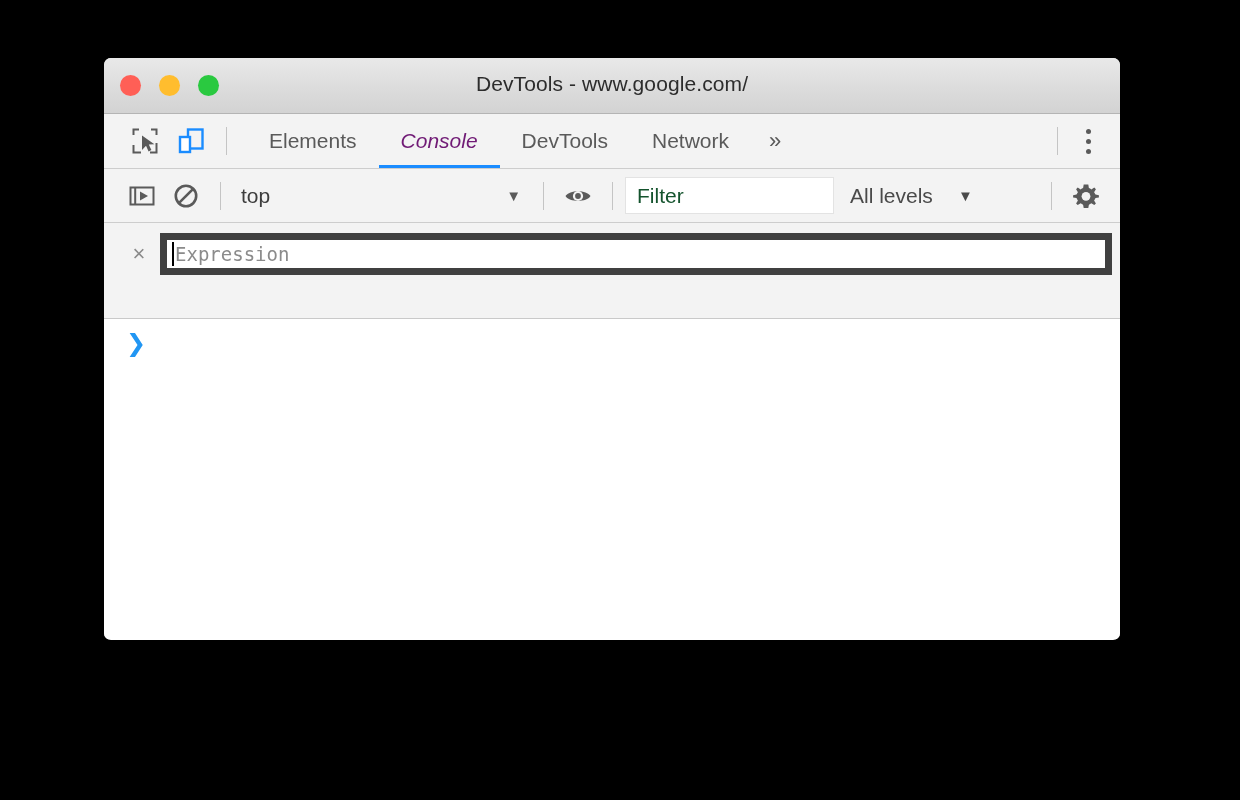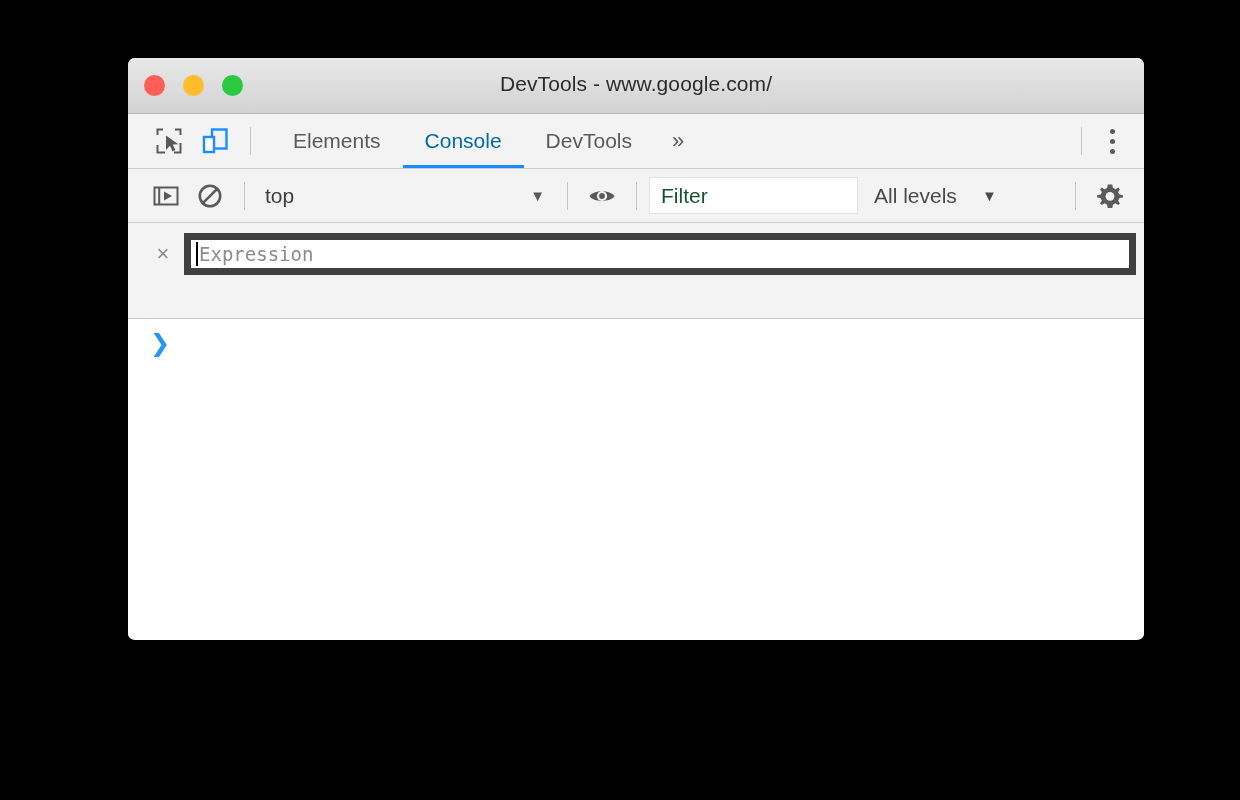--- a/index.html
+++ b/index.html
@@ -8,21 +8,21 @@
     background: #000000;
     width: 1240px;
     height: 800px;
     overflow: hidden;
     font-family: "Liberation Sans", sans-serif;
   }
 
   
   .window {
     position: absolute;
-    left: 128px;
+    left: 104px;
     top: 58px;
     width: 1016px;
     height: 582px;
     background: #ffffff;
     border-radius: 7px;
     overflow: hidden;
     box-shadow: 0 0 0 0.5px rgba(0,0,0,0.35);
   }
 
   
@@ -95,21 +95,22 @@
   .tab {
     position: relative;
     display: flex;
     align-items: center;
     padding: 0 22px;
     font-size: 21px;
     color: #5a5a5a;
     white-space: nowrap;
   }
   .tab.active {
-    color: #0369a1;
+    color: #701a75;
+    font-style: italic;
   }
   .tab.active::after {
     content: "";
     position: absolute;
     left: 0;
     right: 0;
     bottom: 0;
     height: 3px;
     background: #1a8cff;
   }
@@ -318,20 +319,23 @@
     <div class="tabs">
       <div class="tab">
         <span>Elements</span>
       </div>
       <div class="tab active">
         <span>Console</span>
       </div>
       <div class="tab">
         <span>DevTools</span>
       </div>
+      <div class="tab">
+        <span>Network</span>
+      </div>
       <div class="tab more">
         <span>»</span>
       </div>
     </div>
 
     <div class="tab-right">
       <div class="vsep"></div>
       <div class="kebab">
         <i></i>
           <i></i>

